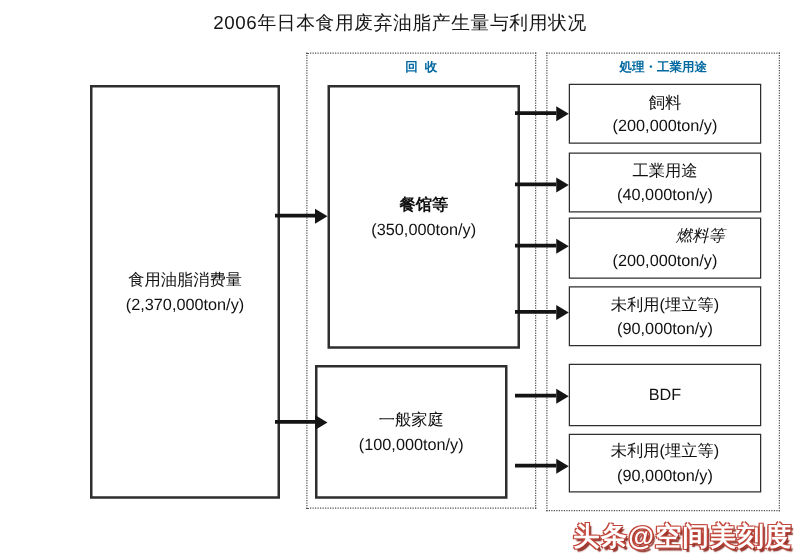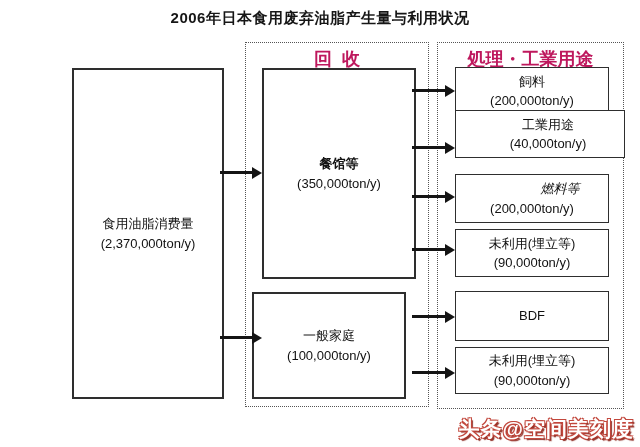--- a/index.html
+++ b/index.html
@@ -2,34 +2,34 @@
 <html><head>
 <meta charset="utf-8">
 <style>
   html,body{margin:0;padding:0;background:#fff;}
   #canvas{
     position:relative;width:640px;height:447px;background:#ffffff;
     font-family:"Liberation Sans", sans-serif;color:#111;overflow:hidden;
   }
   .title{
     position:absolute;left:0;top:9px;width:100%;text-align:center;
-    font-size:15px;font-weight:bold;letter-spacing:0.5px;color:#161616;
+    font-size:15px;font-weight:normal;letter-spacing:0.5px;color:#161616;
   }
   .solid-box{
     position:absolute;border:2px solid #2e2e2e;background:#fff;
     display:flex;flex-direction:column;align-items:center;justify-content:center;
     text-align:center;font-size:13px;line-height:1.5;
   }
   .thin-box{border-width:1.5px;}
   .dashed-group{
     position:absolute;border:1px dotted #555;background:transparent;
   }
   .group-header{
     position:absolute;left:0;top:4px;width:100%;text-align:center;
-    font-size:18px;font-weight:bold;white-space:pre;color:#be185d;
+    font-size:10px;font-weight:bold;white-space:pre;color:#0369a1;
   }
   .box-label{font-weight:bold;}
   .box-label.normal{font-weight:normal;}
   .box-value{font-weight:normal;}
   .arrow{position:absolute;height:3px;background:#141414;}
   .arrow::after{
     content:"";position:absolute;right:-10px;top:-4.5px;width:0;height:0;
     border-left:10px solid #141414;border-top:6px solid transparent;border-bottom:6px solid transparent;
   }
   .watermark{
@@ -67,21 +67,21 @@
 
   <div class="dashed-group" style="left:437px;top:42px;width:185px;height:365px;">
     <div class="group-header">処理・工業用途</div>
   </div>
 
   <div class="solid-box thin-box" style="left:455px;top:67px;width:152px;height:46px;">
     <div class="box-label normal">飼料</div>
     <div class="box-value">(200,000ton/y)</div>
   </div>
 
-  <div class="solid-box thin-box" style="left:455px;top:110px;width:152px;height:46px;padding-left:16px;">
+  <div class="solid-box thin-box" style="left:455px;top:122px;width:152px;height:46px;">
     <div class="box-label normal">工業用途</div>
     <div class="box-value">(40,000ton/y)</div>
   </div>
 
   <div class="solid-box thin-box" style="left:455px;top:174px;width:152px;height:47px;">
     <div class="box-label normal" style="padding-left:56px;font-style:italic;">燃料等</div>
     <div class="box-value">(200,000ton/y)</div>
   </div>
 
   <div class="solid-box thin-box" style="left:455px;top:229px;width:152px;height:46px;">

